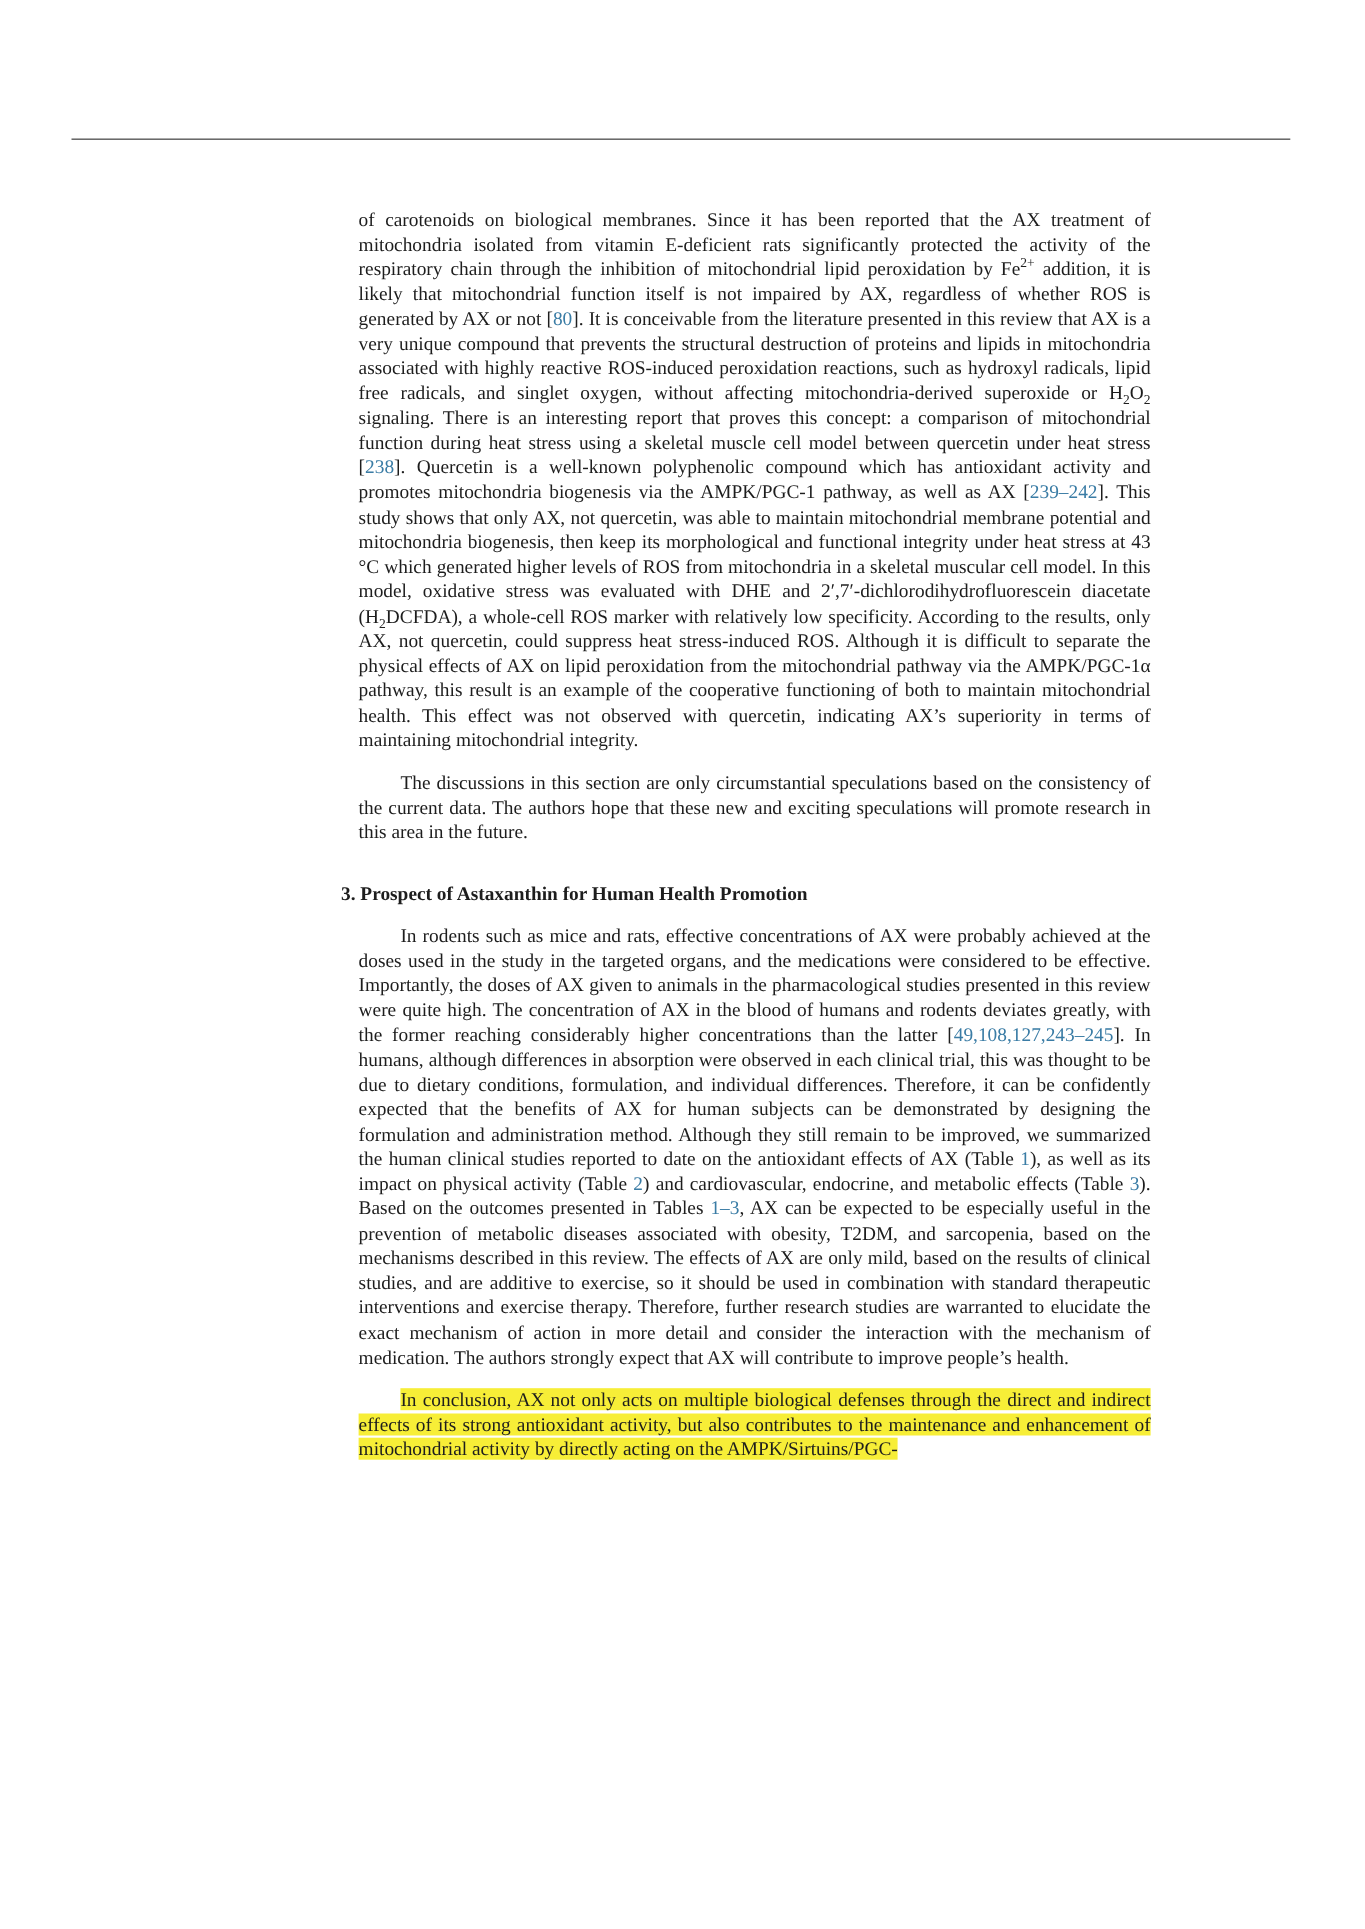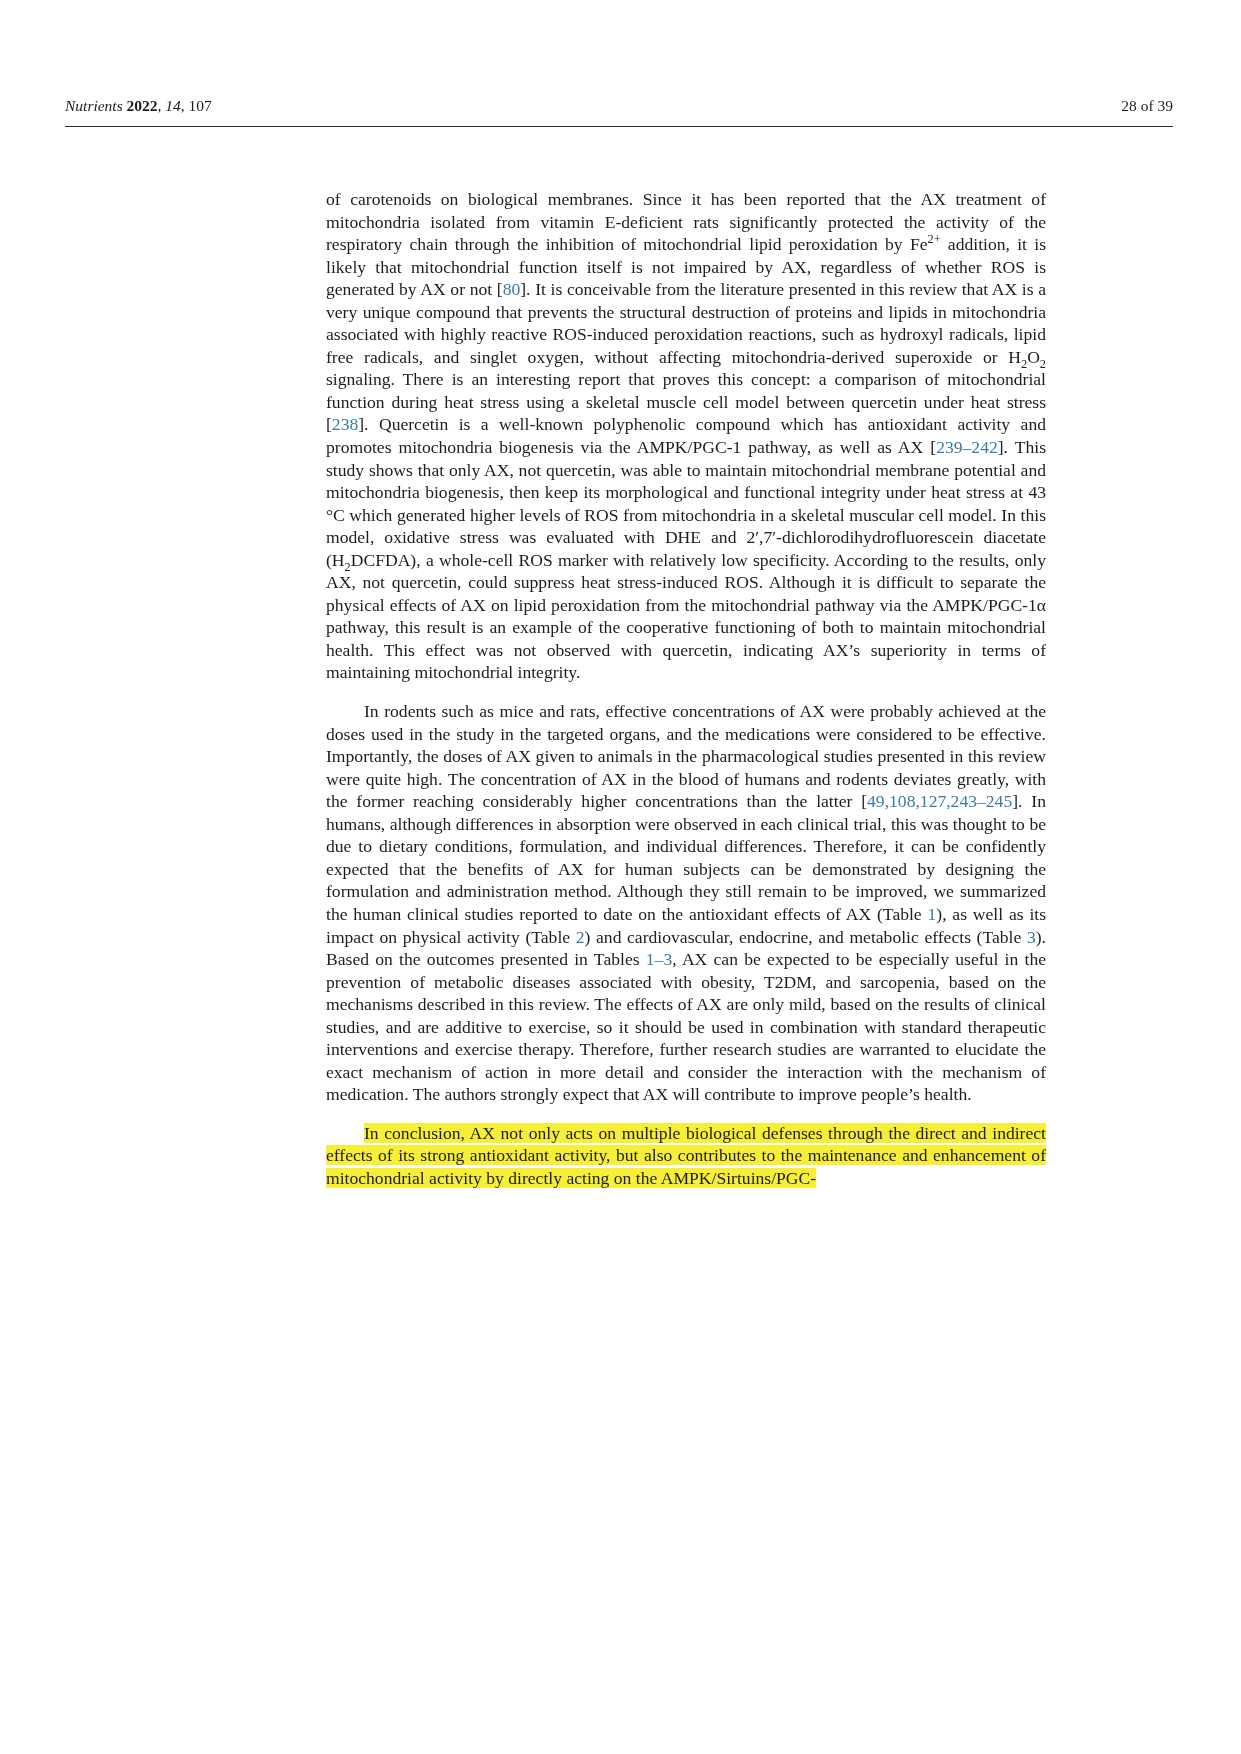--- a/index.html
+++ b/index.html
@@ -38,32 +38,30 @@
   sub,sup{font-size:70%;line-height:0;}
   sup{vertical-align:super;}
   sub{vertical-align:sub;}
   .hl{background-color:var(--hl-color,#f7ee37);}
 </style>
 </head>
 <body>
 
 <div class="page">
 
-  <header class="page-header">
-    <div><span class="it">Nutrients</span><span> </span><span class="bd">2022</span><span>, </span><span class="it">14</span><span>, 107</span></div>
-    <div>28 of 39</div>
-  </header>
 
   <hr class="header-rule">
 
   <main class="content">
 
     <p class="par"><span>of carotenoids on biological membranes. Since it has been reported that the AX treatment of mitochondria isolated from vitamin E-deficient rats significantly protected the activity of the respiratory chain through the inhibition of mitochondrial lipid peroxidation by Fe</span><sup>2+</sup><span> addition, it is likely that mitochondrial function itself is not impaired by AX, regardless of whether ROS is generated by AX or not [</span><span class="cite">80</span><span>]. It is conceivable from the literature presented in this review that AX is a very unique compound that prevents the structural destruction of proteins and lipids in mitochondria associated with highly reactive ROS-induced peroxidation reactions, such as hydroxyl radicals, lipid free radicals, and singlet oxygen, without affecting mitochondria-derived superoxide or H</span><sub>2</sub><span>O</span><sub>2</sub><span> signaling.  There is an interesting report that proves this concept: a comparison of mitochondrial function during heat stress using a skeletal muscle cell model between quercetin under heat stress [</span><span class="cite">238</span><span>]. Quercetin is a well-known polyphenolic compound which has antioxidant activity and promotes mitochondria biogenesis via the AMPK/PGC-1 pathway, as well as AX [</span><span class="cite">239–242</span><span>]. This study shows that only AX, not quercetin, was able to maintain mitochondrial membrane potential and mitochondria biogenesis, then keep its morphological and functional integrity under heat stress at 43 °C which generated higher levels of ROS from mitochondria in a skeletal muscular cell model. In this model, oxidative stress was evaluated with DHE and 2′,7′-dichlorodihydrofluorescein diacetate (H</span><sub>2</sub><span>DCFDA), a whole-cell ROS marker with relatively low specificity. According to the results, only AX, not quercetin, could suppress heat stress-induced ROS. Although it is difficult to separate the physical effects of AX on lipid peroxidation from the mitochondrial pathway via the AMPK/PGC-1α pathway, this result is an example of the cooperative functioning of both to maintain mitochondrial health. This effect was not observed with quercetin, indicating AX’s superiority in terms of maintaining mitochondrial integrity.</span></p>
 
+    <p class="par indent">The discussions in this section are only circumstantial speculations based on the consistency of the current data. The authors hope that these new and exciting speculations will promote research in this area in the future.</p>
 
+    <h2 class="section-heading">3. Prospect of Astaxanthin for Human Health Promotion</h2>
 
     <p class="par indent"><span>In rodents such as mice and rats, effective concentrations of AX were probably achieved at the doses used in the study in the targeted organs, and the medications were considered to be effective. Importantly, the doses of AX given to animals in the pharmacological studies presented in this review were quite high. The concentration of AX in the blood of humans and rodents deviates greatly, with the former reaching considerably higher concentrations than the latter [</span><span class="cite">49,108,127,243–245</span><span>]. In humans, although differences in absorption were observed in each clinical trial, this was thought to be due to dietary conditions, formulation, and individual differences. Therefore, it can be confidently expected that the benefits of AX for human subjects can be demonstrated by designing the formulation and administration method. Although they still remain to be improved, we summarized the human clinical studies reported to date on the antioxidant effects of AX (Table </span><span class="cite">1</span><span>), as well as its impact on physical activity (Table </span><span class="cite">2</span><span>) and cardiovascular, endocrine, and metabolic effects (Table </span><span class="cite">3</span><span>). Based on the outcomes presented in Tables </span><span class="cite">1–3</span><span>, AX can be expected to be especially useful in the prevention of metabolic diseases associated with obesity, T2DM, and sarcopenia, based on the mechanisms described in this review. The effects of AX are only mild, based on the results of clinical studies, and are additive to exercise, so it should be used in combination with standard therapeutic interventions and exercise therapy.  Therefore, further research studies are warranted to elucidate the exact mechanism of action in more detail and consider the interaction with the mechanism of medication. The authors strongly expect that AX will contribute to improve people’s health.</span></p>
 
 
     <p class="par indent"><span class="hl"><span>In conclusion, AX not only acts on multiple biological defenses through the direct and indirect effects of its strong antioxidant activity, but also contributes to the maintenance and enhancement of mitochondrial activity by directly acting on the AMPK/Sirtuins/PGC-</span></span></p>
 
   </main>
 
 </div>
 

